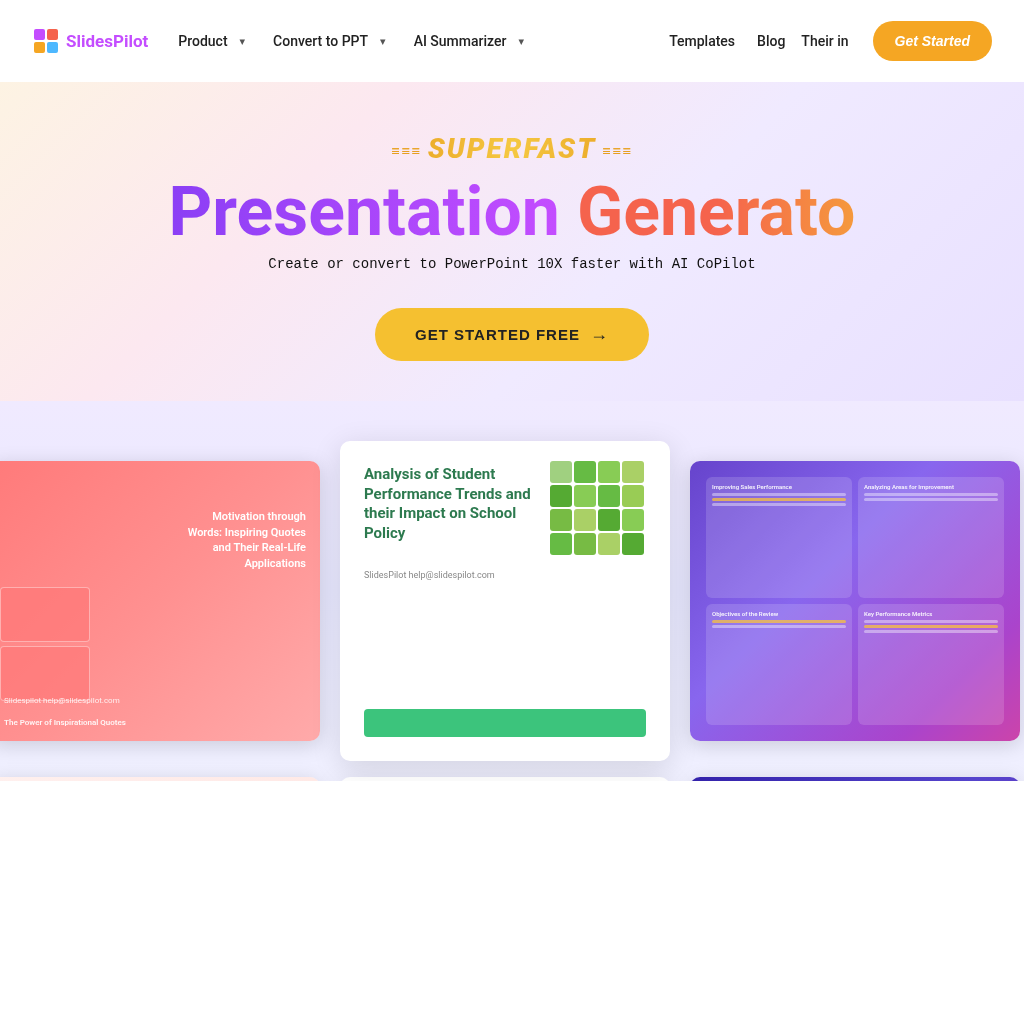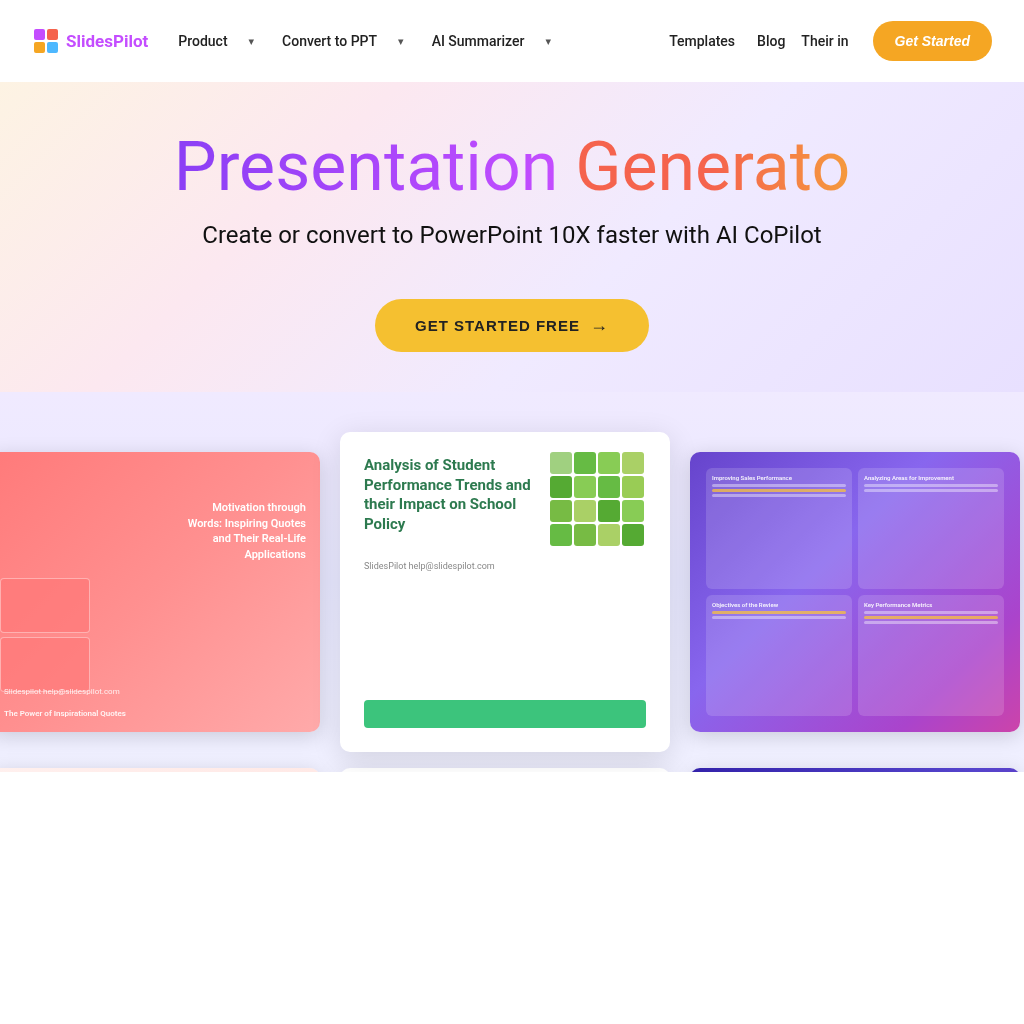--- a/index.html
+++ b/index.html
@@ -35,21 +35,21 @@
     }
     .logo-text {
       font-size: 17px;
       font-weight: 700;
       color: #222;
     }
     .logo-text span { color: #c44dff; }
     .nav-item {
       display: flex;
       align-items: center;
-      gap: 21px;
+      gap: 12px;
       padding: 8px 14px;
       font-size: 14px;
       font-weight: 500;
       color: #222;
       cursor: pointer;
       white-space: nowrap;
       text-align: center;
     }
     .nav-item .chevron {
       font-size: 11px;
@@ -115,42 +115,43 @@
     .superfast-label::after {
       content: '≡≡≡';
       font-style: normal;
       font-size: 14px;
       vertical-align: middle;
       margin: 0 6px;
       -webkit-text-fill-color: #e8a020;
     }
     .hero-title {
       font-size: 68px;
-      font-weight: 400;
+      font-weight: 700;
       line-height: 1.05;
-      margin-bottom: 18px;
+      margin-bottom: 8px;
       white-space: nowrap;
     }
     .hero-title .word-presentation {
       background: linear-gradient(90deg, #8b3ff5, #c44dff);
       -webkit-background-clip: text;
       -webkit-text-fill-color: transparent;
       background-clip: text;
     }
     .hero-title .word-generator {
       background: linear-gradient(90deg, #f5634d, #f5634d, #f59a3d);
       -webkit-background-clip: text;
       -webkit-text-fill-color: transparent;
       background-clip: text;
     }
     .hero-subtitle {
-      font-size: 24px;
+      font-size: 14px;
       font-weight: 400;
       color: #111;
-      margin-bottom: 50px;
+      margin-bottom: 36px;
+      font-family: Liberation Mono, monospace;
     }
     .btn-cta {
       background: #f5c030;
       color: #222;
       border: none;
       border-radius: 50px;
       padding: 16px 40px;
       font-size: 15px;
       font-weight: 700;
       letter-spacing: 1px;
@@ -384,20 +385,23 @@
 
   <div class="nav-spacer"></div>
 
   <div class="nav-templates">Templates</div>
   <div class="nav-blog">Blog</div>
   <div class="nav-signin">Their in</div>
   <button class="btn-get-started">Get Started</button>
 </nav>
 
 <section class="hero">
+  <div>
+    <span class="superfast-label">SUPERFAST</span>
+  </div>
   <h1 class="hero-title">
     <span class="word-presentation">Presentation</span>
     <span> </span>
     <span class="word-generator">Generato</span>
   </h1>
   <p class="hero-subtitle">Create or convert to PowerPoint 10X faster with AI CoPilot</p>
   <button class="btn-cta">
     <span>GET STARTED FREE</span>
     <span class="arrow">→</span>
   </button>

